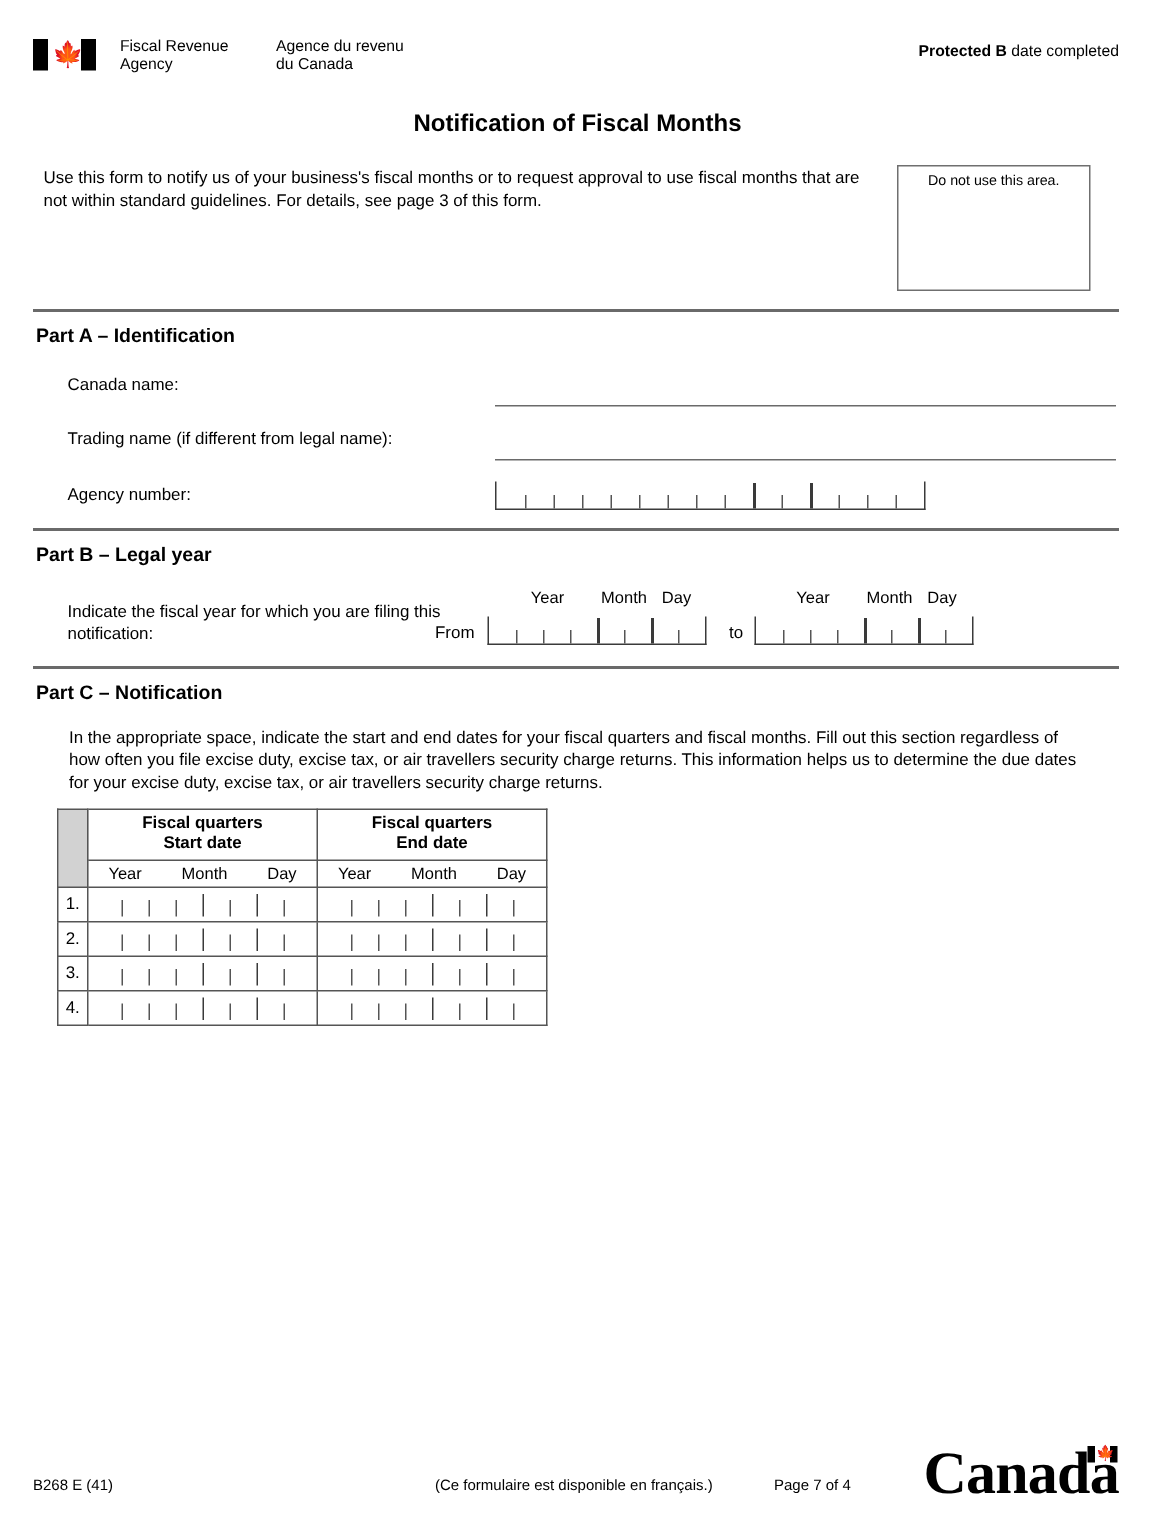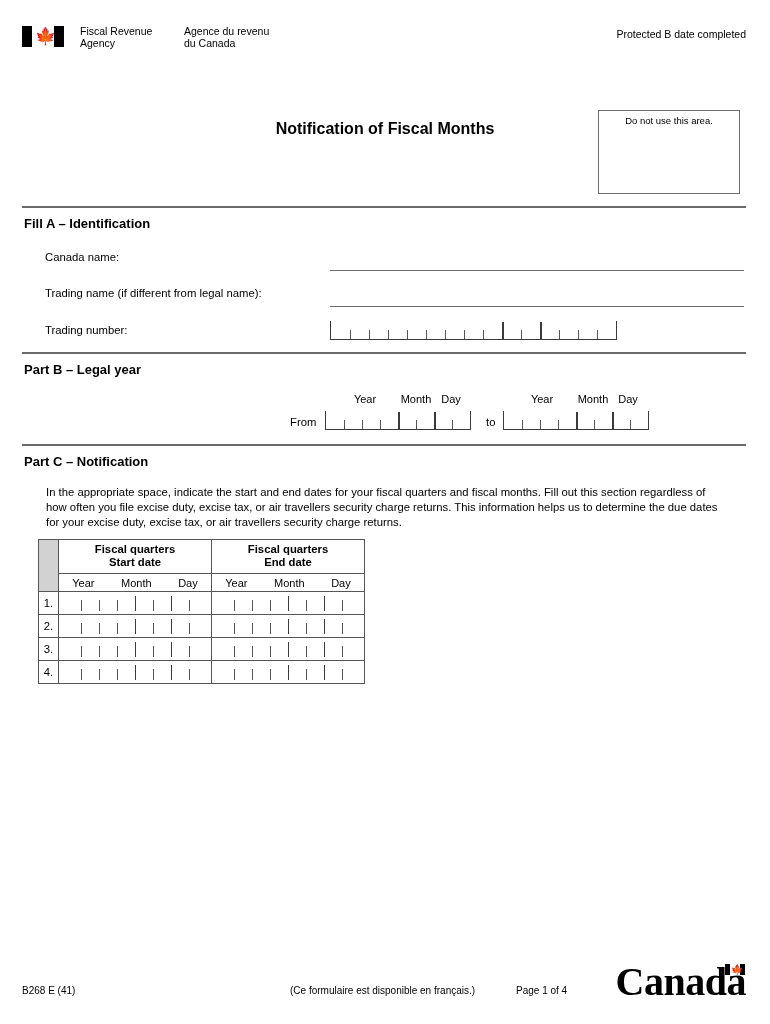--- a/index.html
+++ b/index.html
@@ -72,49 +72,48 @@
   .dept-en { margin-left: 16px; width: 92px; }
   .dept-fr { margin-left: 12px; width: 120px; }
 
   .protected {
     position: absolute;
     right: 0;
     top: 6px;
     font-size: 10.5px;
     white-space: nowrap;
   }
-  .protected b { font-weight: normal; }
+  .protected b { font-weight: bold; }
 
   
   .form-title {
     position: absolute;
     left: 0;
     right: 0;
     top: 74px;
     text-align: center;
     font-size: 16px;
     font-weight: bold;
-    margin-top: 46px;
   }
 
   
   .intro {
     position: absolute;
     left: 29px;
     top: 112px;
     width: 562px;
     font-size: 11.3px;
     line-height: 15px;
   }
 
   .donotuse {
     position: absolute;
     left: 598px;
     top: 110px;
-    width: 142px;
+    width: 129px;
     height: 84px;
     border: 1px solid #6f6f6f;
     box-sizing: border-box;
   }
   .donotuse .dnu-label {
     text-align: center;
     font-size: 9.5px;
     margin-top: 4px;
   }
 
@@ -335,35 +334,36 @@
       <div class="dept-en">Fiscal Revenue
 Agency</div>
       <div class="dept-fr">Agence du revenu
 du Canada</div>
     </div>
     <div class="protected"><b>Protected B</b><span> date completed</span></div>
   </div>
 
   <div class="form-title">Notification of Fiscal Months</div>
 
+  <div class="intro">Use this form to notify us of your business's fiscal months or to request approval to use fiscal months that are not within standard guidelines. For details, see page 3 of this form.</div>
 
   <div class="donotuse">
     <div class="dnu-label">Do not use this area.</div>
   </div>
 
   <div class="part-rule" style="top:206px;"></div>
-  <div class="part-heading" style="top:216px;">Fill A – Identification</div>
+  <div class="part-heading" style="top:216px;">Part A – Identification</div>
 
   <div class="field-label" style="left:45px; top:251px;">Canada name:</div>
   <div class="rule-line" style="left:330px; top:270px; width:414px;"></div>
 
   <div class="field-label" style="left:45px; top:287px;">Trading name (if different from legal name):</div>
   <div class="rule-line" style="left:330px; top:306px; width:414px;"></div>
 
-  <div class="field-label" style="left:45px; top:324px;">Trading number:</div>
+  <div class="field-label" style="left:45px; top:324px;">Agency number:</div>
   <div class="comb" id="acct-comb" style="left:330px; top:321px;">
       <span class="cell" style="width: 19px;"></span>
       <span class="cell" style="width: 19px;"></span>
       <span class="cell" style="width: 19px;"></span>
       <span class="cell" style="width: 19px;"></span>
       <span class="cell" style="width: 19px;"></span>
       <span class="cell" style="width: 19px;"></span>
       <span class="cell" style="width: 19px;"></span>
       <span class="cell" style="width: 19px;"></span>
       <span class="cell" style="width: 19px;"></span>
@@ -371,20 +371,21 @@
       <span class="cell" style="width: 19px;"></span>
       <span class="cell grp" style="width: 19px;"></span>
       <span class="cell" style="width: 19px;"></span>
       <span class="cell" style="width: 19px;"></span>
       <span class="cell" style="width: 19px;"></span>
     </div>
 
   <div class="part-rule" style="top:352px;"></div>
   <div class="part-heading" style="top:362px;">Part B – Legal year</div>
 
+  <div class="field-label" style="left:45px; top:401px; width:250px; line-height:15px;">Indicate the fiscal year for which you are filing this notification:</div>
 
   <div class="dategrp-label" style="left:337px; top:393px; width:56px;">Year</div>
   <div class="dategrp-label" style="left:397px; top:393px; width:38px;">Month</div>
   <div class="dategrp-label" style="left:436px; top:393px; width:30px;">Day</div>
 
   <div class="dategrp-label" style="left:514px; top:393px; width:56px;">Year</div>
   <div class="dategrp-label" style="left:574px; top:393px; width:38px;">Month</div>
   <div class="dategrp-label" style="left:613px; top:393px; width:30px;">Day</div>
 
   <div class="fromto" style="left:290px; top:416px;">From</div>
@@ -565,21 +566,21 @@
                 <span class="cell" style="width: 18px;"></span>
               </div>
             </div>
           </td>
         </tr>
       </tbody>
   </table>
 
   <div class="footer-code">B268 E (41)</div>
   <div class="footer-fr">(Ce formulaire est disponible en français.)</div>
-  <div class="footer-page">Page 1 of 4</div>
+  <div class="footer-page">Page 7 of 4</div>
   <div class="canada-wordmark">
     <span>Canada</span>
     <span class="cw-flag">
       <span class="b l"></span>
       <span class="b r"></span>
       <span class="lf">🍁</span>
     </span>
   </div>
 
 </div>

